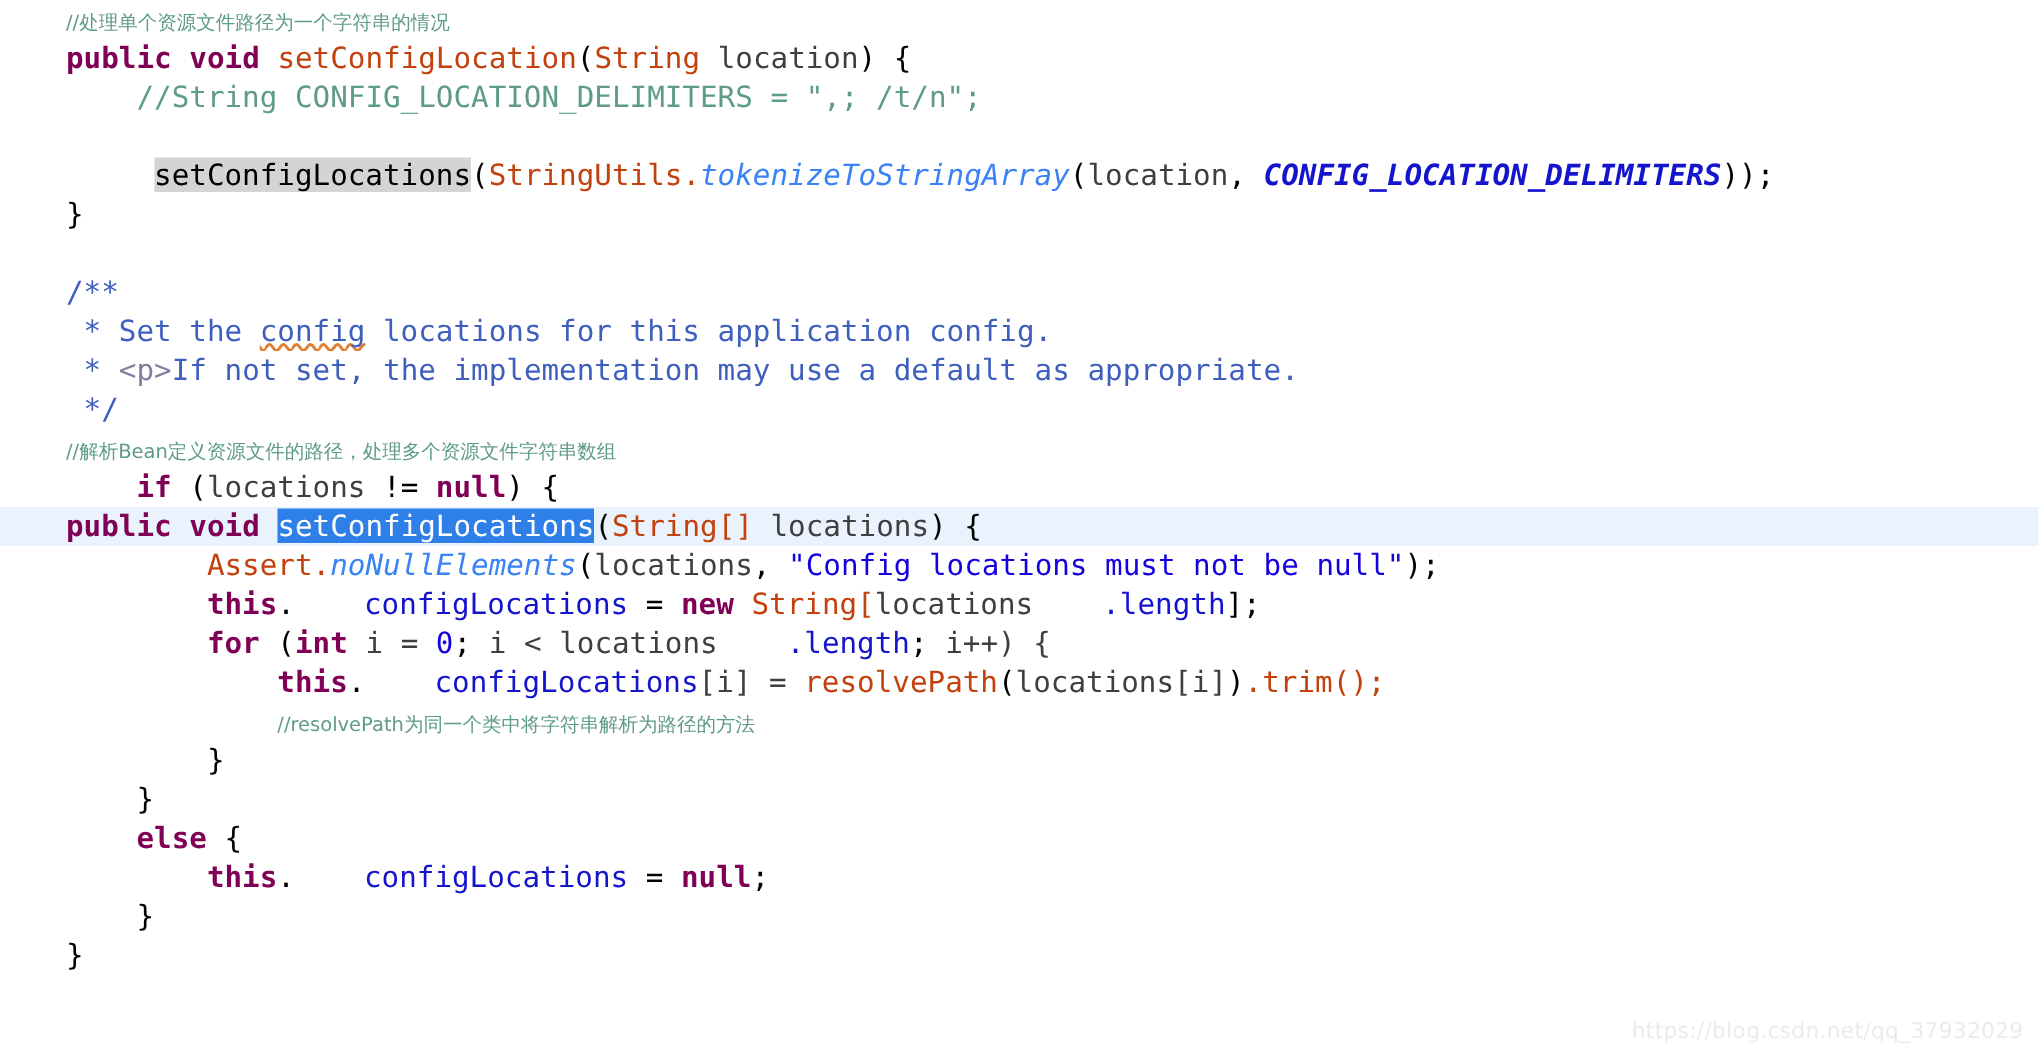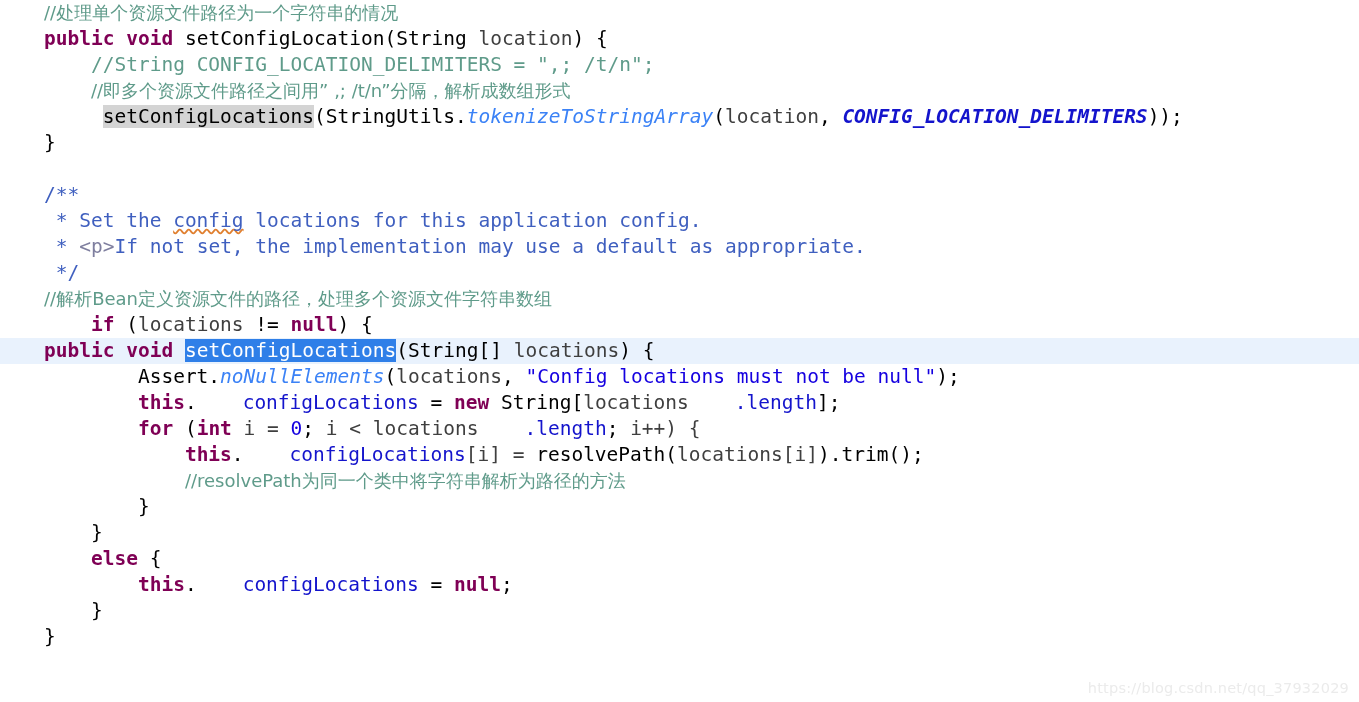--- a/index.html
+++ b/index.html
@@ -41,21 +41,21 @@
 
   
   .kw        { color: #7f0055; font-weight: bold; }          
   .cmt       { color: #5f9b8a; }                              
   .doc       { color: #3f5fbf; }                              
   .doctag    { color: #7f7f9f; }                              
   .str       { color: #1500e0; }                              
   .fld       { color: #1414cc; margin-left: 46px; }                              
   .const     { color: #1414cc; font-style: italic; font-weight: bold; } 
   .sm        { color: #3b82f6; font-style: italic; }          
-  .ty        { color: #000000; }                              
+  .ty        { color: #c2410c; }                              
   .pl        { color: #3f3f3f; }                              
   .num       { color: #1500e0; }                              
   .pn        { color: #000000; }                              
 
   
   .occ {
     background: #d4d4d4;
     color: #000000;
   }
   
@@ -65,21 +65,21 @@
   }
   
   .squiggle {
     text-decoration: underline wavy #e08030;
     text-decoration-skip-ink: none;
   }
 
   
   .cjk {
     font-family: "DejaVu Sans", "Liberation Sans", sans-serif;
-    font-size: 18px;
+    font-size: 13px;
   }
 
   #watermark {
     position: absolute;
     right: 10px;
     bottom: 6px;
     font-family: "DejaVu Sans", "Liberation Sans", sans-serif;
     font-size: 14.5px;
     color: #ebebeb;
     letter-spacing: 0.2px;
@@ -90,21 +90,21 @@
 <body>
 
 <div id="editor">
 
   <div class="line"><span class="cmt cjk">//处理单个资源文件路径为一个字符串的情况</span></div>
 
   <div class="line"><span class="kw">public</span><span class="pn"> </span><span class="kw">void</span><span class="pn"> </span><span class="ty">setConfigLocation</span><span class="pn">(</span><span class="ty">String</span><span class="pn"> </span><span class="pl">location</span><span class="pn">)</span><span class="pn"> </span><span class="pn">{</span></div>
 
   <div class="line"><span class="pn">    </span><span class="cmt">//String CONFIG_LOCATION_DELIMITERS = ",; /t/n";</span></div>
 
-  <div class="line"><span class="pn">    </span><span class="cmt cjk">//即多个资源文件路径之间用” ,; /t/n”分隔，解析成数组形式</span></div>
+  <div class="line"><span class="pn">    </span></div>
 
   <div class="line"><span class="pn">     </span><span class="occ">setConfigLocations</span><span class="pn">(</span><span class="ty">StringUtils.</span><span class="sm">tokenizeToStringArray</span><span class="pn">(</span><span class="pl">location</span><span class="pn">, </span><span class="const">CONFIG_LOCATION_DELIMITERS</span><span class="pn">));</span></div>
 
   <div class="line"><span class="pn">}</span></div>
 
   <div class="line"><span></span></div>
 
   <div class="line"><span class="doc">/**</span></div>
 
   <div class="line"><span class="doc"> * Set the </span><span class="doc squiggle">config</span><span class="doc"> locations for this application config.</span></div>

